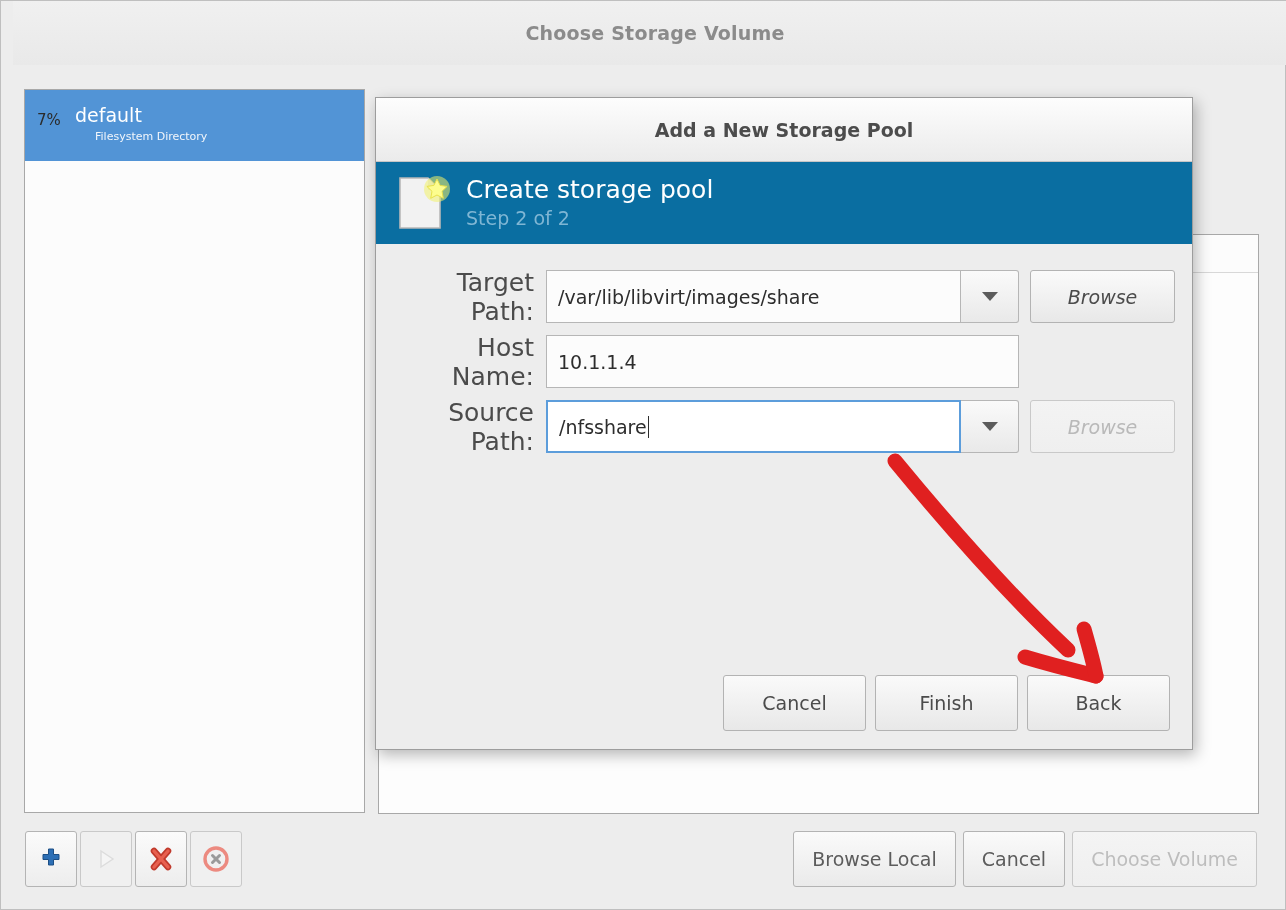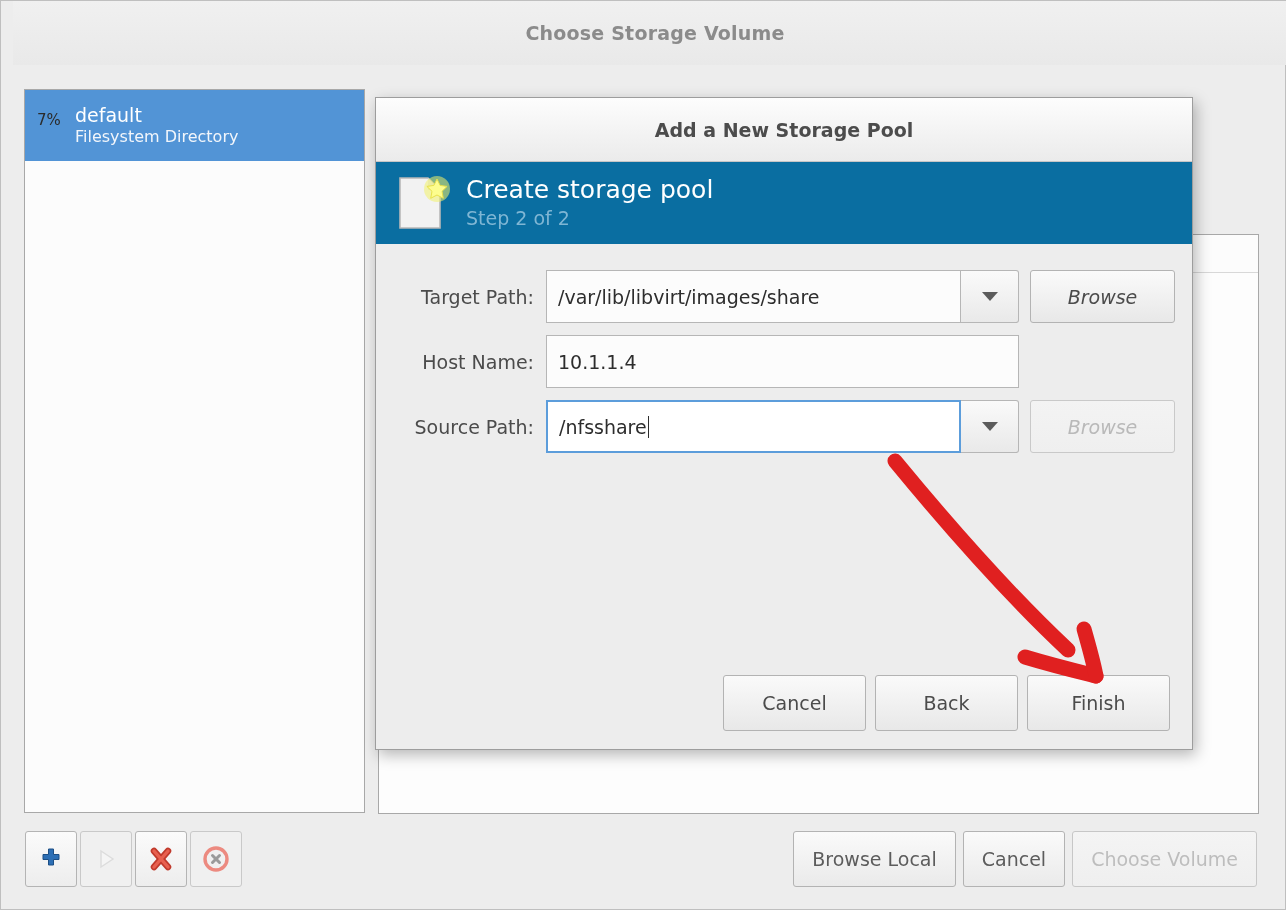--- a/index.html
+++ b/index.html
@@ -82,23 +82,24 @@
     flex-direction: column;
     justify-content: center;
     margin-left: 4px;
   }
   .pool-name {
     font-size: 19px;
     color: #ffffff;
     line-height: 23px;
   }
   .pool-type {
-    font-size: 16px;
+    font-size: 11px;
     color: #f2f6fb;
     line-height: 20px;
+    margin-left: 20px;
   }
 
   
   .pool-toolbar {
     position: absolute;
     left: 24px;
     top: 830px;
     display: flex;
     gap: 3px;
   }
@@ -242,21 +243,21 @@
     display: flex;
     align-items: center;
     margin-bottom: 12px;
     height: 53px;
   }
   .form-label {
     width: 148px;
     flex: none;
     text-align: right;
     padding-right: 12px;
-    font-size: 19px;
+    font-size: 25px;
     color: #4b4b4b;
     box-sizing: border-box;
   }
   .combo {
     display: flex;
     align-items: stretch;
     width: 473px;
     height: 53px;
     flex: none;
   }
@@ -481,22 +482,22 @@
           <div class="dropdown-btn">
             <span class="tri-down"></span>
           </div>
         </div>
         <div class="browse-btn disabled">Browse</div>
       </div>
     </div>
 
     <div class="dialog-actions">
       <div class="dbtn">Cancel</div>
+      <div class="dbtn">Finish</div>
       <div class="dbtn">Back</div>
-      <div class="dbtn">Finish</div>
     </div>
   </div>
 
   <svg class="annotation" viewBox="0 0 1286 910">
     <g fill="none" stroke="#e02020" stroke-width="15" stroke-linecap="round" stroke-linejoin="round">
       <path d="M895 461 C 960 540, 1020 605, 1068 650"></path>
       <path d="M1025 657 C 1055 666, 1080 672, 1096 676"></path>
       <path d="M1084 629 C 1090 650, 1094 665, 1096 676"></path>
     </g>
   </svg>

